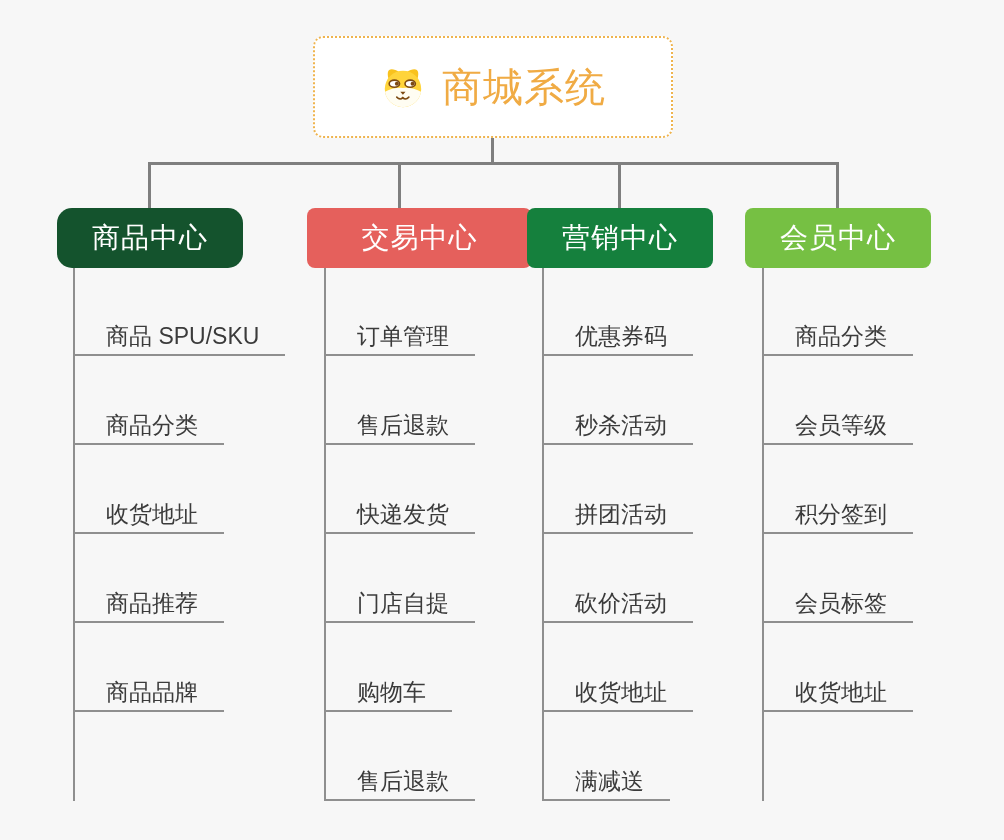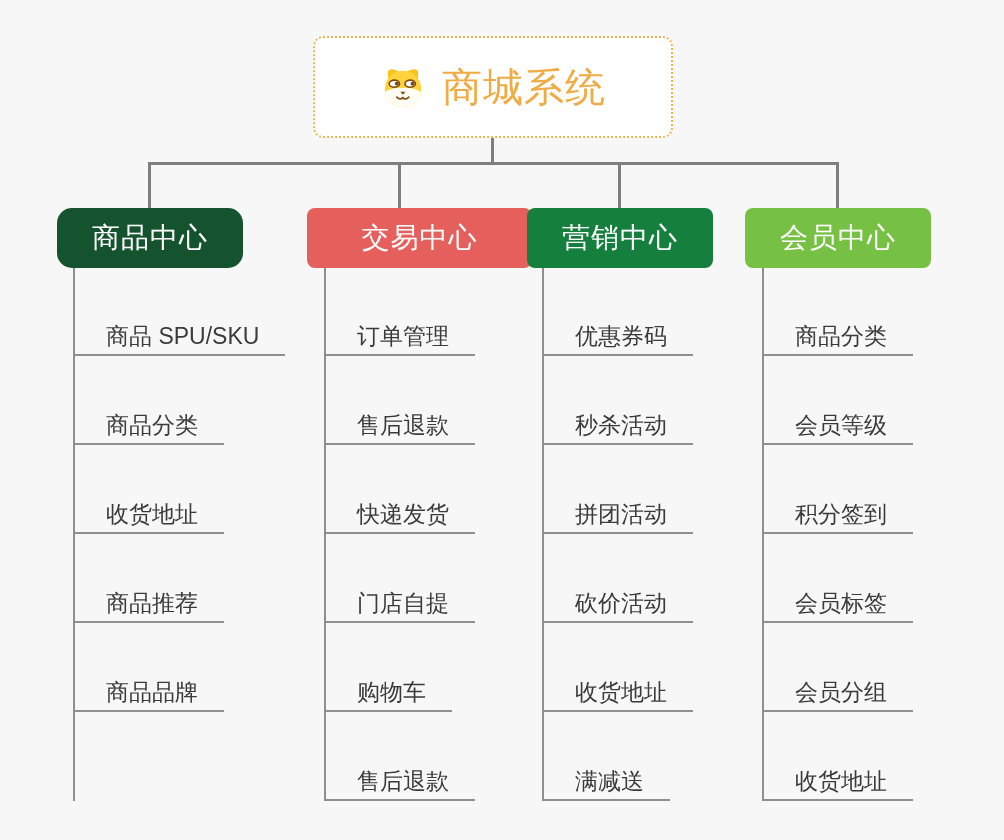--- a/index.html
+++ b/index.html
@@ -186,20 +186,17 @@
     <div class="cell">
         <span class="leaf">会员等级</span>
       </div>
     <div class="cell">
         <span class="leaf">积分签到</span>
       </div>
     <div class="cell">
         <span class="leaf">会员标签</span>
       </div>
     <div class="cell">
-        <span class="leaf">会员分组</span>
-      </div>
-    <div class="cell">
         <span class="leaf">收货地址</span>
       </div>
   </div>
 
 </div>
 
 </body></html>

